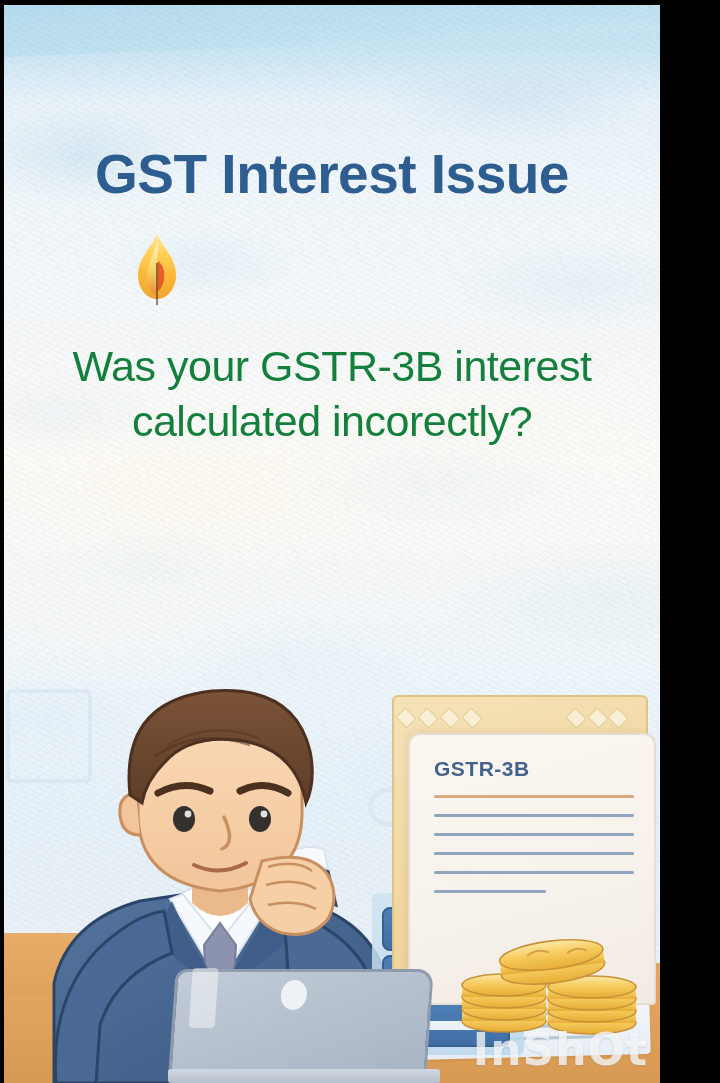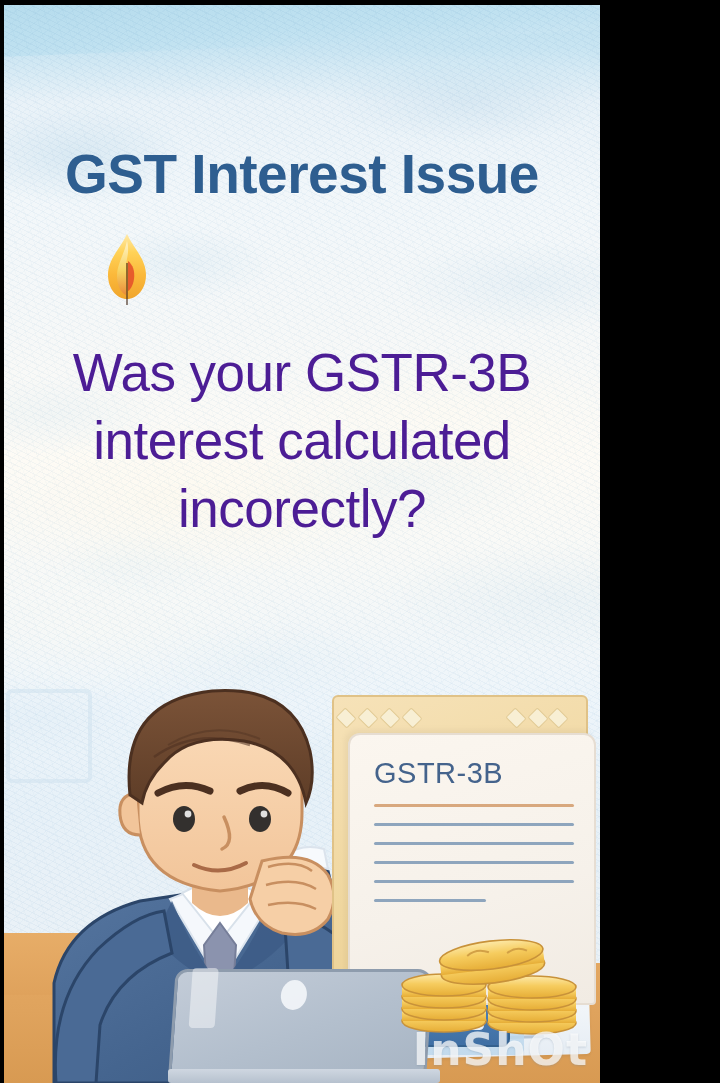--- a/index.html
+++ b/index.html
@@ -9,21 +9,21 @@
     font-family:"Liberation Sans","DejaVu Sans",sans-serif;
   }
 
   
   #poster{
     position:relative;width:720px;height:1083px;
     background:#000;box-sizing:border-box;
     padding:5px 0 0 4px;
   }
   #canvas{
-    position:relative;width:596px;height:1078px;overflow:hidden;
+    position:relative;width:656px;height:1078px;overflow:hidden;
     background:#eef4f9;
   }
 
   
   .bg-base{
     position:absolute;inset:0;
     background:
       linear-gradient(180deg,
         #bfe0ef 0%, #c9e5f2 4%,
         #e9f2f8 9%, #f2f7fa 18%,
@@ -87,21 +87,21 @@
     display:inline-block;width:46px;height:72px;position:relative;
     margin-left:-350px;
   }
   .flame svg{display:block;}
 
   .subhead-wrap{
     position:absolute;left:0;top:334px;width:100%;
     text-align:center;z-index:30;padding:0 40px;box-sizing:border-box;
   }
   .subhead{
-    font-size:53px;font-weight:400;color:#4c1d95;
+    font-size:43px;font-weight:400;color:#15803d;
     line-height:1.28;letter-spacing:-.5px;
     text-shadow:0 1px 1px rgba(255,255,255,.55);
   }
 
   
   .scene{position:absolute;left:0;bottom:0;width:100%;height:470px;z-index:10;}
 
   
   .desk{
     position:absolute;left:0;bottom:0;width:100%;height:120px;
@@ -176,21 +176,21 @@
     transform:rotate(45deg);border-radius:2px;
   }
   .doc-front{
     position:absolute;right:0;bottom:0;width:248px;height:272px;
     background:linear-gradient(165deg,#fbf6ef 0%,#f6f1ea 60%,#f1ebe3 100%);
     border:2px solid #e6ddd2;border-radius:12px 12px 4px 4px;
     box-sizing:border-box;padding:22px 20px 0 24px;
     box-shadow:-3px -3px 6px rgba(0,0,0,.05);
   }
   .doc-title{
-    font-size:29px;font-weight:400;color:#44638c;letter-spacing:.5px;
+    font-size:21px;font-weight:700;color:#44638c;letter-spacing:.5px;
   }
   .doc-rule{
     margin-top:14px;height:3px;background:#d8a87e;border-radius:2px;width:100%;
   }
   .doc-line{
     margin-top:16px;height:3px;background:#8ea5bd;border-radius:2px;width:100%;
   }
   .doc-line.short{width:56%;}
 
   

